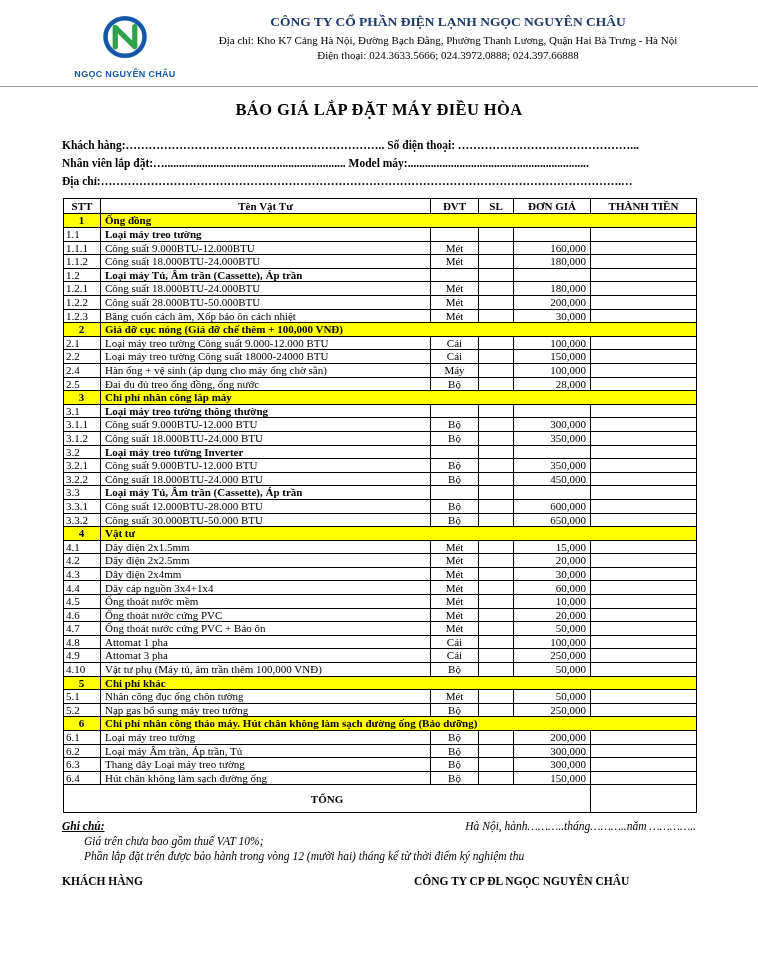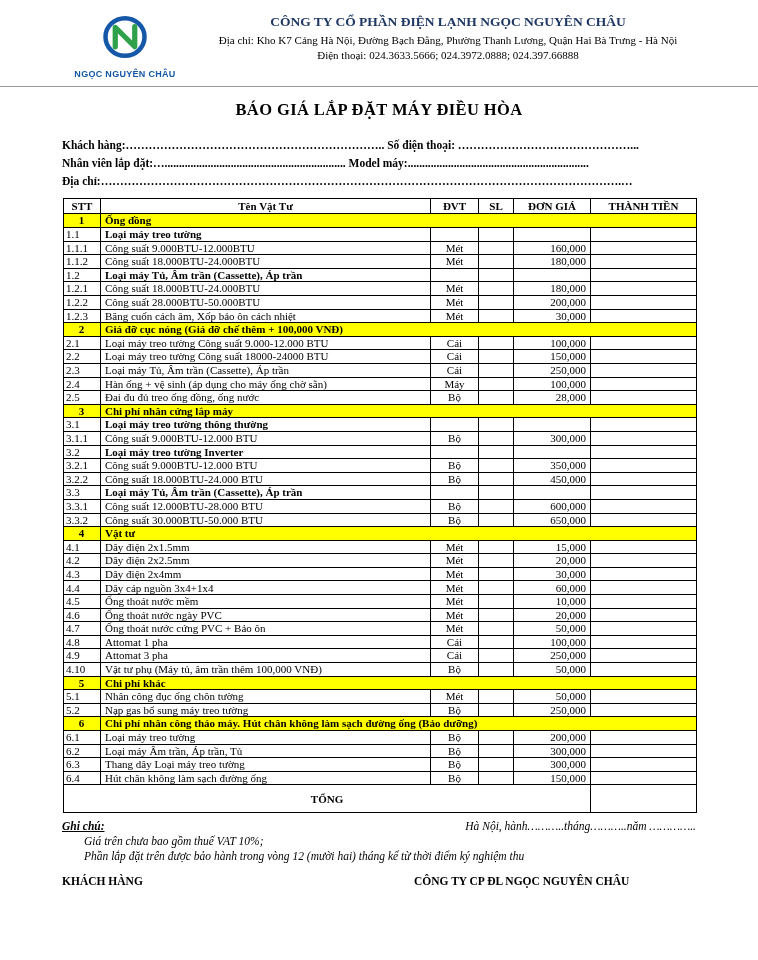--- a/index.html
+++ b/index.html
@@ -181,63 +181,63 @@
         </tr>
         <tr class="row-item">
           <td class="stt">2.2</td>
           <td class="name">Loại máy treo tường Công suất 18000-24000 BTU</td>
           <td class="dvt">Cái</td>
           <td class="sl"></td>
           <td class="price">150,000</td>
           <td class="total"></td>
         </tr>
         <tr class="row-item">
-          <td class="stt">2.3</td>
-          <td class="name">Loại máy Tủ, Âm trần (Cassette), Áp trần</td>
-          <td class="dvt">Cái</td>
-          <td class="sl"></td>
-          <td class="price">250,000</td>
-          <td class="total"></td>
-        </tr>
-        <tr class="row-item">
           <td class="stt">2.4</td>
           <td class="name">Hàn ống + vệ sinh (áp dụng cho máy ống chờ sẵn)</td>
           <td class="dvt">Máy</td>
           <td class="sl"></td>
           <td class="price">100,000</td>
           <td class="total"></td>
         </tr>
         <tr class="row-item">
           <td class="stt">2.5</td>
           <td class="name">Đai đu đủ treo ống đồng, ống nước</td>
           <td class="dvt">Bộ</td>
           <td class="sl"></td>
           <td class="price">28,000</td>
           <td class="total"></td>
         </tr>
         <tr class="row-section">
           <td class="stt">3</td>
-          <td class="name" colspan="5">Chi phí nhân cứng lắp máy</td>
+          <td class="name" colspan="5">Chi phí nhân công lắp máy</td>
         </tr>
         <tr class="row-group">
           <td class="stt">3.1</td>
           <td class="name">Loại máy treo tường thông thường</td>
           <td class="dvt"></td>
           <td class="sl"></td>
           <td class="price"></td>
           <td class="total"></td>
         </tr>
         <tr class="row-item">
           <td class="stt">3.1.1</td>
           <td class="name">Công suất 9.000BTU-12.000 BTU</td>
           <td class="dvt">Bộ</td>
           <td class="sl"></td>
           <td class="price">300,000</td>
           <td class="total"></td>
         </tr>
+        <tr class="row-item">
+          <td class="stt">3.1.2</td>
+          <td class="name">Công suất 18.000BTU-24.000 BTU</td>
+          <td class="dvt">Bộ</td>
+          <td class="sl"></td>
+          <td class="price">350,000</td>
+          <td class="total"></td>
+        </tr>
         <tr class="row-group">
           <td class="stt">3.2</td>
           <td class="name">Loại máy treo tường Inverter</td>
           <td class="dvt"></td>
           <td class="sl"></td>
           <td class="price"></td>
           <td class="total"></td>
         </tr>
         <tr class="row-item">
           <td class="stt">3.2.1</td>
@@ -318,21 +318,21 @@
         <tr class="row-item">
           <td class="stt">4.5</td>
           <td class="name">Ống thoát nước mềm</td>
           <td class="dvt">Mét</td>
           <td class="sl"></td>
           <td class="price">10,000</td>
           <td class="total"></td>
         </tr>
         <tr class="row-item">
           <td class="stt">4.6</td>
-          <td class="name">Ống thoát nước ngày PVC</td>
+          <td class="name">Ống thoát nước cứng PVC</td>
           <td class="dvt">Mét</td>
           <td class="sl"></td>
           <td class="price">20,000</td>
           <td class="total"></td>
         </tr>
         <tr class="row-item">
           <td class="stt">4.7</td>
           <td class="name">Ống thoát nước cứng PVC + Bảo ôn</td>
           <td class="dvt">Mét</td>
           <td class="sl"></td>

